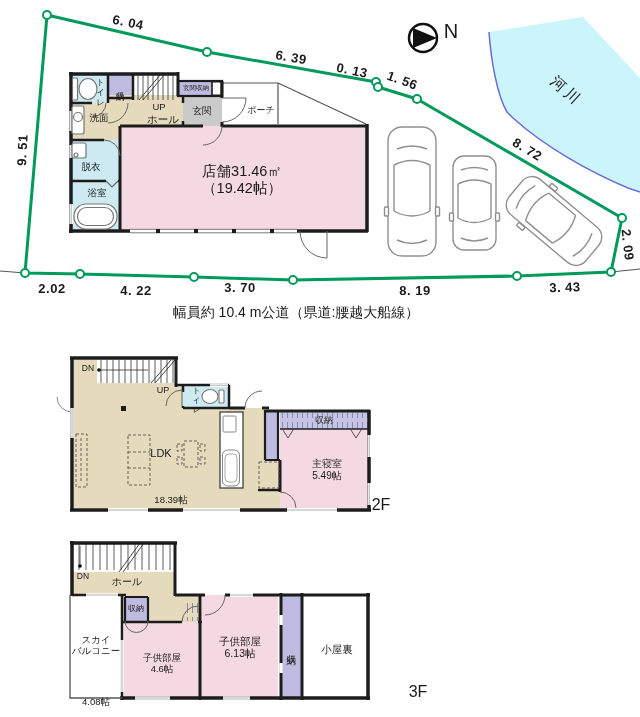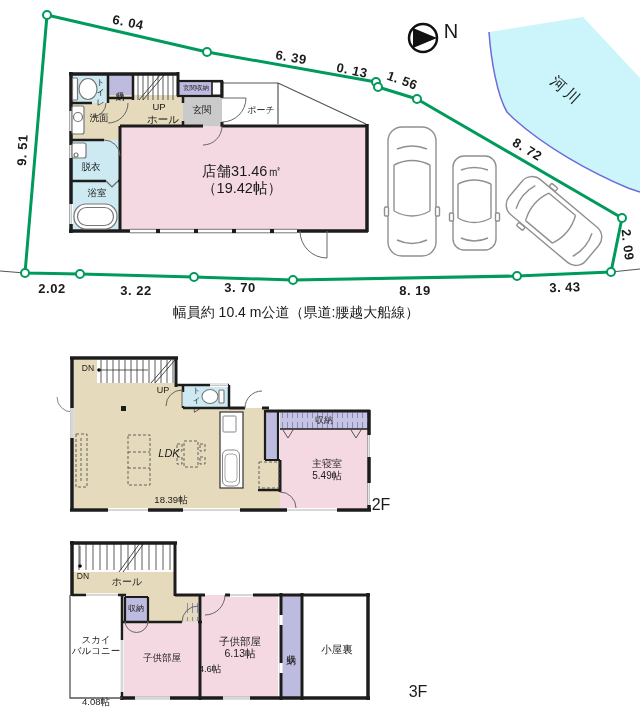--- a/index.html
+++ b/index.html
@@ -306,59 +306,59 @@
 </svg>
 
 <div class="lbl meas" style="left:128px;top:23px;transform:translate(-50%,-50%) rotate(12deg)">6. 04</div>
 <div class="lbl meas" style="left:291px;top:58px;transform:translate(-50%,-50%) rotate(10deg)">6. 39</div>
 <div class="lbl meas" style="left:352px;top:71px;transform:translate(-50%,-50%) rotate(12deg)">0. 13</div>
 <div class="lbl meas" style="left:402px;top:81px;transform:translate(-50%,-50%) rotate(20deg)">1. 56</div>
 <div class="lbl meas" style="left:527px;top:150px;transform:translate(-50%,-50%) rotate(31deg)">8. 72</div>
 <div class="lbl meas" style="left:627px;top:245px;transform:translate(-50%,-50%) rotate(83deg)">2. 09</div>
 <div class="lbl meas" style="left:23px;top:150px;transform:translate(-50%,-50%) rotate(-87deg)">9. 51</div>
 <div class="lbl meas" style="left:52px;top:289px;">2.02</div>
-<div class="lbl meas" style="left:136px;top:291px;">3. 22</div>
+<div class="lbl meas" style="left:136px;top:291px;">4. 22</div>
 <div class="lbl meas" style="left:240px;top:288px;">3. 70</div>
 <div class="lbl meas" style="left:415px;top:291px;">8. 19</div>
 <div class="lbl meas" style="left:565px;top:288px;transform:translate(-50%,-50%) rotate(-2deg)">3. 43</div>
 
 <div class="lbl" style="left:451px;top:31px;font-size:20px;">N</div>
 <div class="lbl" style="left:566px;top:91px;font-size:15px;letter-spacing:3px;transform:translate(-50%,-50%) rotate(42deg)">河川</div>
 <div class="lbl" style="left:296px;top:313px;font-size:14px;text-align:center;">幅員約 10.4 m公道（県道:腰越大船線）</div>
 
 <div class="lbl vert" style="left:99px;top:88px;font-size:8px;">トイレ</div>
 <div class="lbl vert" style="left:120px;top:86px;font-size:8.5px;">収納</div>
 <div class="lbl" style="left:196px;top:88px;font-size:6.5px;">玄関収納</div>
-<div class="lbl" style="left:202px;top:111px;font-size:9.5px;font-family:Liberation Mono, monospace;">玄関</div>
+<div class="lbl" style="left:202px;top:111px;font-size:9.5px;">玄関</div>
 <div class="lbl" style="left:261px;top:110px;font-size:9px;">ポーチ</div>
 <div class="lbl" style="left:159px;top:107px;font-size:9.5px;">UP</div>
 <div class="lbl" style="left:163px;top:120px;font-size:10.5px;">ホール</div>
 <div class="lbl" style="left:99px;top:118px;font-size:9.5px;">洗面</div>
 <div class="lbl" style="left:91px;top:167px;font-size:9.5px;">脱衣</div>
 <div class="lbl" style="left:97px;top:193px;font-size:9.5px;text-align:center;">浴室</div>
 <div class="lbl" style="left:242px;top:171px;font-size:14.5px;">店舗31.46㎡</div>
 <div class="lbl" style="left:242px;top:188px;font-size:14.5px;">（19.42帖）</div>
 
 <div class="lbl" style="left:88px;top:369px;font-size:8.5px;">DN</div>
 <div class="lbl" style="left:163px;top:390px;font-size:9px;">UP</div>
 <div class="lbl vert" style="left:196px;top:396px;font-size:7.5px;">トイレ</div>
-<div class="lbl" style="left:169px;top:453px;font-size:11px;font-style:italic;">LDK</div>
+<div class="lbl" style="left:161px;top:453px;font-size:11px;">LDK</div>
 <div class="lbl" style="left:171px;top:463px;font-size:9.5px;margin-top:37px;">18.39帖</div>
 <div class="lbl" style="left:324px;top:420px;font-size:9px;">収納</div>
 <div class="lbl" style="left:327px;top:464px;font-size:10px;">主寝室</div>
 <div class="lbl" style="left:327px;top:476px;font-size:10px;">5.49帖</div>
 <div class="lbl" style="left:381px;top:505px;font-size:16px;">2F</div>
 
 <div class="lbl" style="left:83px;top:577px;font-size:8.5px;">DN</div>
 <div class="lbl" style="left:127px;top:582px;font-size:10px;">ホール</div>
 <div class="lbl" style="left:136px;top:609px;font-size:8px;">収納</div>
 <div class="lbl" style="left:96px;top:640px;font-size:9.5px;">スカイ</div>
 <div class="lbl" style="left:96px;top:651px;font-size:9.5px;">バルコニー</div>
 <div class="lbl" style="left:96px;top:662px;font-size:9.5px;margin-top:40px;">4.08帖</div>
 <div class="lbl" style="left:162px;top:658px;font-size:9.5px;">子供部屋</div>
-<div class="lbl" style="left:162px;top:669px;font-size:9.5px;margin-left:48px;">4.6帖</div>
+<div class="lbl" style="left:162px;top:669px;font-size:9.5px;">4.6帖</div>
 <div class="lbl" style="left:240px;top:642px;font-size:10.5px;">子供部屋</div>
 <div class="lbl" style="left:240px;top:654px;font-size:10.5px;">6.13帖</div>
 <div class="lbl vert" style="left:291px;top:648px;font-size:9.5px;">収納</div>
 <div class="lbl" style="left:337px;top:650px;font-size:10.5px;">小屋裏</div>
 <div class="lbl" style="left:381px;top:692px;font-size:16px;margin-left:37px;">3F</div>
 
 </div>
 
 </body></html>

